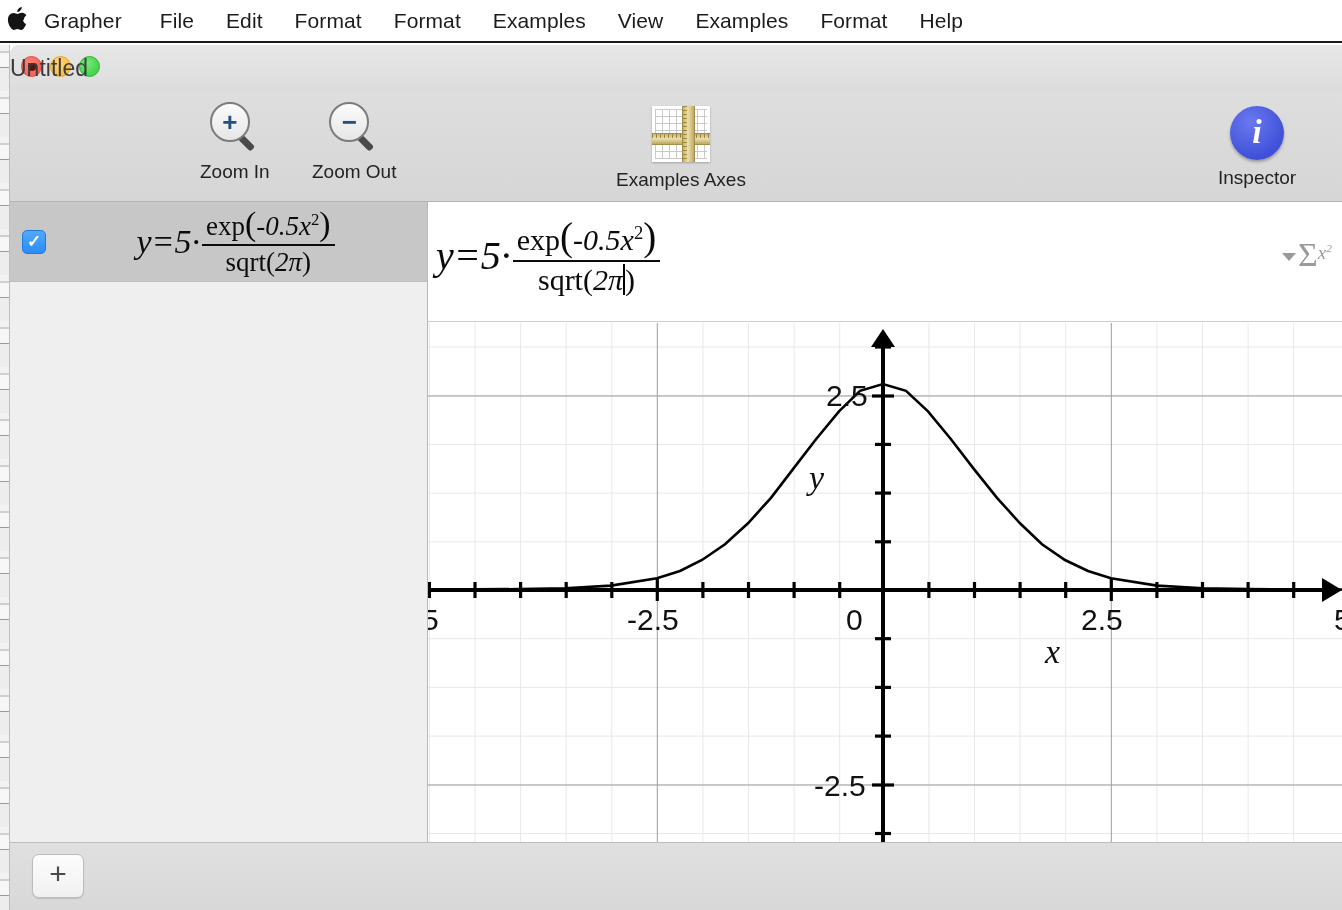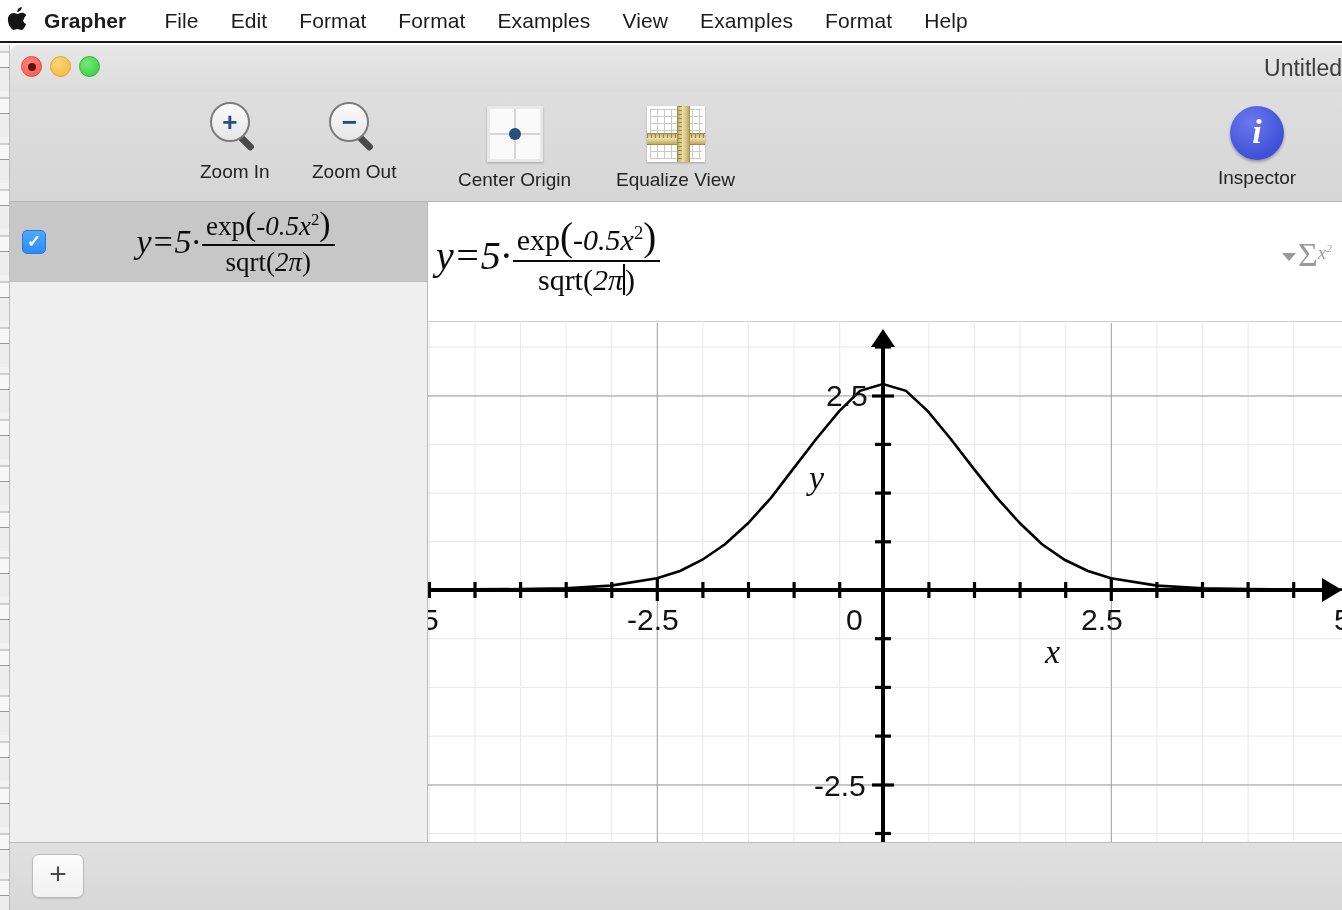--- a/index.html
+++ b/index.html
@@ -34,21 +34,21 @@
   }
   #apple-logo {
     width: 34px; display: flex; justify-content: center; align-items: center;
     font-size: 21px; line-height: 1; color: #111;
     padding-bottom: 3px;
   }
   .menu-item {
     font-size: 21px; color: #1b1b1b; padding: 0 16px;
     white-space: nowrap; letter-spacing: .1px;
   }
-  .menu-item.app-name { font-weight: bold; padding-left: 10px; padding-right: 22px;}
+  .menu-item.app-name { font-weight: normal; padding-left: 10px; padding-right: 22px;}
 
   
   #window {
     position: absolute; left: 10px; top: 45px; width: 1332px; height: 865px;
     background: #ececec;
     border-top-left-radius: 9px;
     overflow: hidden;
   }
 
   
@@ -64,21 +64,21 @@
   .light.close  { background: radial-gradient(circle at 38% 32%, #ff8176, #f4584e); border: .5px solid #e0463c; }
   .light.min    { background: radial-gradient(circle at 38% 32%, #ffd479, #f7b731); border: .5px solid #e0a526; }
   .light.max    { background: radial-gradient(circle at 38% 32%, #78e87a, #2fcc38); border: .5px solid #28b431; }
   .light.close::after {
     content:""; position:absolute; left:50%; top:50%;
     width:8px; height:8px; margin:-4px 0 0 -4px; border-radius:50%;
     background:#5b140f;
   }
   #window-title {
     position: absolute; left: 0; right: 0; top: 10px;
-    text-align: right; font-size: 23px; color: #3c3c3c;
+    text-align: left; font-size: 23px; color: #3c3c3c;
     font-family: "Liberation Sans", sans-serif;
   }
 
   
   #toolbar {
     position: relative; height: 110px; width: 100%;
     background: linear-gradient(180deg,#dedede 0%,#d6d6d6 100%);
     border-bottom: 1px solid #b4b4b4;
   }
   .tool {
@@ -324,36 +324,28 @@
     <div class="tool" style="left:302px;">
       <div class="mag">
         <div class="handle"></div>
         <div class="lens">
             <span class="sign">−</span>
           </div>
       </div>
       <div class="tool-label">Zoom Out</div>
     </div>
 
-    <div class="tool" style="left:448px;top:14px;">
-      <div id="center-origin-icon">
-        <div class="h"></div>
-          <div class="v"></div>
-          <div class="dot"></div>
-      </div>
-      <div class="tool-label" style="margin-top:7px;">Center Origin</div>
-    </div>
 
     <div class="tool" style="left:606px;top:14px;">
       <div id="equalize-icon">
         <div class="grid"></div>
           <div class="ruler-h"></div>
           <div class="ruler-v"></div>
       </div>
-      <div class="tool-label" style="margin-top:7px;">Equalize View</div>
+      <div class="tool-label" style="margin-top:7px;">Examples Axes</div>
     </div>
 
     <div class="tool" style="left:1208px;top:14px;">
       <div id="inspector-icon">
         <span>i</span>
       </div>
       <div class="tool-label" style="margin-top:7px;">Inspector</div>
     </div>
 
   </div>

